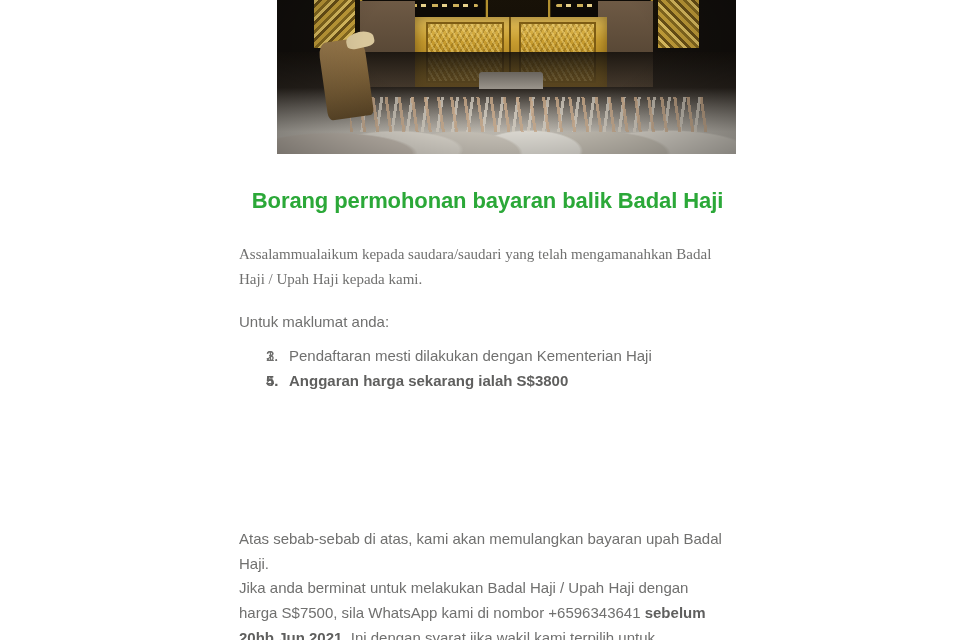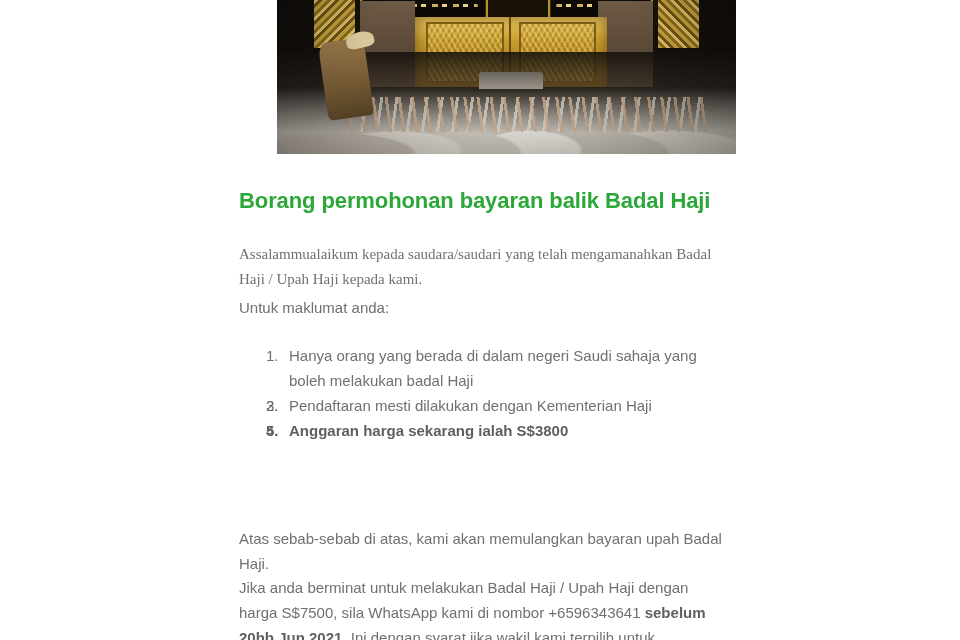--- a/index.html
+++ b/index.html
@@ -219,36 +219,37 @@
     inset: 0;
     background: radial-gradient(ellipse at 50% 42%, transparent 44%, rgba(0,0,0,.42) 100%);
   }
 
   
   .title {
     position: absolute;
     left: 0;
     top: 172px;
     width: 497px;
+    text-align: center;
     font-size: 22px;
     font-weight: 700;
     line-height: 28px;
     color: #2ba838;
     letter-spacing: -.1px;
   }
 
   .para {
     position: absolute;
     width: 489px;
     font-size: 15px;
     line-height: 25px;
     color: #70706f;
   }
   .p1 { top: 227px; font-family: Liberation Serif, serif; }
-  .p2 { top: 280px; }
+  .p2 { top: 294px; }
   .p3 { top: 511px; }
   .p4 { top: 560px; }
 
   .list {
     position: absolute;
     top: 343px;
     left: 27px;
     width: 462px;
     margin: 0;
     padding: 0;
@@ -309,21 +310,20 @@
 
     <h1 class="title">Borang permohonan bayaran balik Badal Haji</h1>
 
     <p class="para p1">Assalammualaikum kepada saudara/saudari yang telah mengamanahkan Badal Haji / Upah Haji kepada kami.</p>
 
     <p class="para p2">Untuk maklumat anda:</p>
 
     <ol class="list">
       <li>
         <span class="marker">1.</span>
-        <span>Hanya orang yang berada di dalam negeri Saudi sahaja yang boleh melakukan badal Haji</span>
       </li>
       <li>
         <span class="marker">2.</span>
       </li>
       <li>
         <span class="marker">3.</span>
         <span>Pendaftaran mesti dilakukan dengan Kementerian Haji</span>
       </li>
       <li>
         <span class="marker">4.</span>

